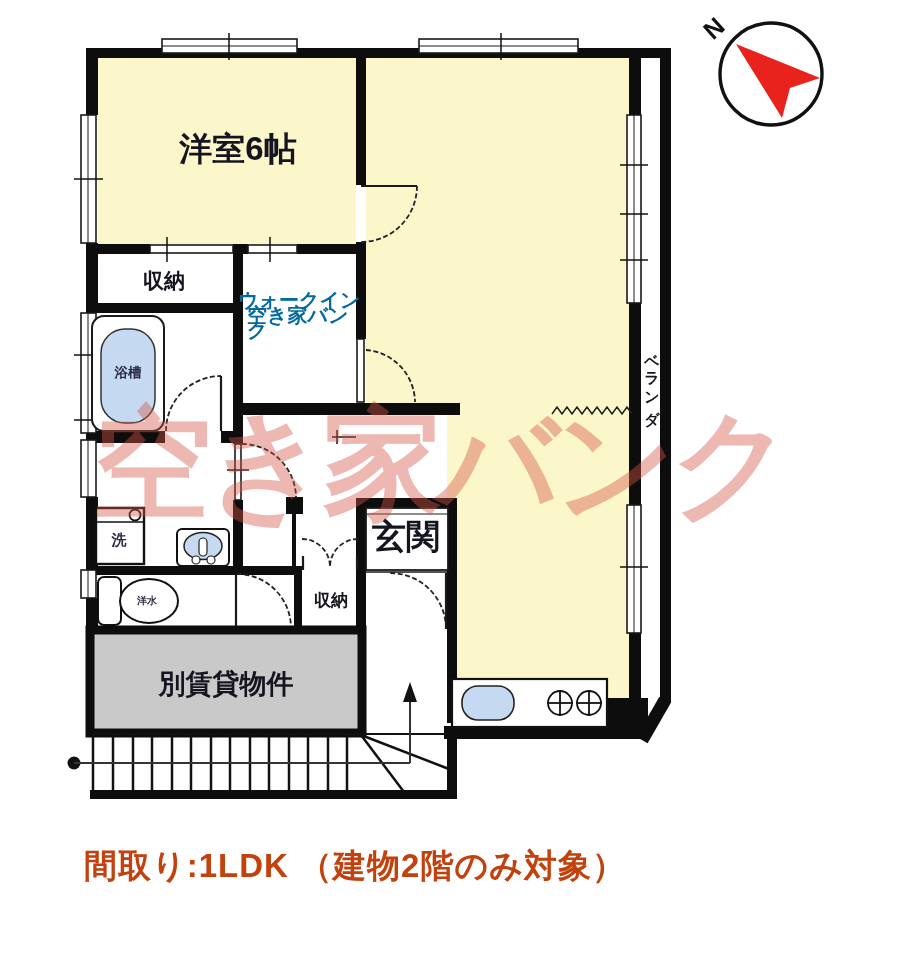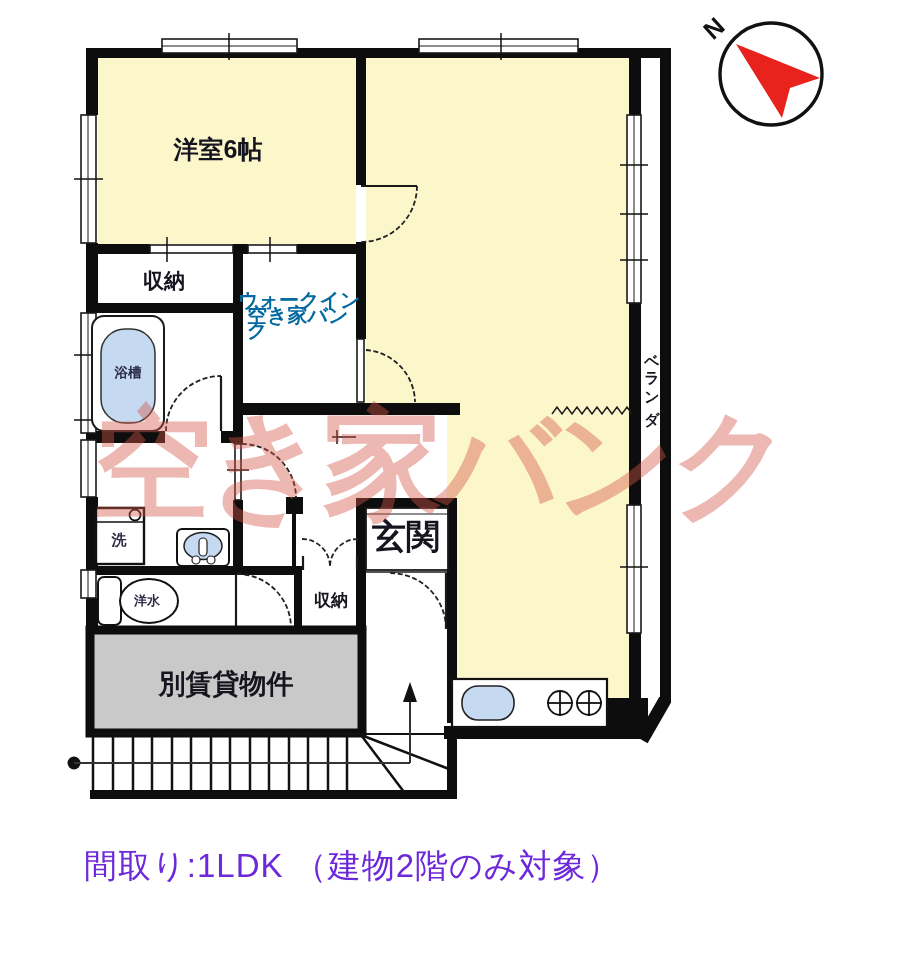--- a/index.html
+++ b/index.html
@@ -13,21 +13,21 @@
        font-weight:bold;font-size:20px;line-height:15px;}
   .wic .l2{margin-left:9px;}
   .veranda{position:absolute;z-index:2;left:642px;top:343px;writing-mode:vertical-rl;
        font-weight:bold;font-size:15px;color:#15151f;letter-spacing:2px;}
   .north{position:absolute;z-index:2;left:705px;top:14px;font-size:25px;font-weight:bold;
        color:#111;transform:rotate(-42deg);}
   .watermark{position:absolute;z-index:3;pointer-events:none;color:rgba(213,84,72,0.42);
        font-weight:bold;white-space:nowrap;line-height:1;}
   .wm1{left:14px;top:255px;font-size:123px;letter-spacing:0px;}
   .wm2{left:92px;top:403px;font-size:120px;letter-spacing:-6px;}
-  .caption{position:absolute;z-index:2;left:84px;top:840px;color:#6d28d9;font-weight:normal;
+  .caption{position:absolute;z-index:2;left:84px;top:840px;color:#c2410c;font-weight:bold;
        font-size:33px;line-height:52px;letter-spacing:1px;white-space:nowrap;}
 </style>
 </head>
 <body>
 
 <div class="stage">
 
 <svg width="900" height="967" viewBox="0 0 900 967">
 
   <polygon points="86,48 671,48 671,701 646,739 457,739 457,799 90,799 90,739 86,739" fill="#ffffff"></polygon>
@@ -210,29 +210,29 @@
     <line x1="410" y1="763" x2="410" y2="700" stroke="#333" stroke-width="2"></line>
     <polygon points="403,702 417,702 410,682" fill="#111"></polygon>
   </g>
 
   <g>
     <circle cx="771" cy="74" r="51" fill="none" stroke="#111" stroke-width="3.4"></circle>
     <polygon points="736,44 820,78 790,88 782,118" fill="#e8231d"></polygon>
   </g>
 </svg>
 
-<div class="lbl" style="left:218px;top:149px;font-size:25px;">洋室6帖</div>
+<div class="lbl" style="left:238px;top:149px;font-size:33px;">洋室6帖</div>
 <div class="lbl" style="left:164px;top:281px;font-size:21px;">収納</div>
 <div class="wic">
   <div class="l1">ウォークイン</div>
   <div class="l2">空き家バンク</div>
 </div>
 <div class="lbl small" style="left:128px;top:373px;font-size:13.5px;text-align:right;">浴槽</div>
 <div class="lbl small" style="left:119px;top:540px;font-size:15px;">洗</div>
-<div class="lbl small" style="left:147px;top:601px;font-size:13px;">洋水</div>
+<div class="lbl small" style="left:147px;top:601px;font-size:10px;">洋水</div>
 <div class="lbl" style="left:331px;top:600px;font-size:17px;">収納</div>
 <div class="lbl" style="left:406px;top:537px;font-size:34px;">玄関</div>
 <div class="lbl" style="left:226px;top:684px;font-size:27px;">別賃貸物件</div>
 <div class="veranda">ベランダ</div>
 <div class="north">N</div>
 
 <div class="watermark wm2">空き家バンク</div>
 
 <div class="caption">
   <div>間取り:1LDK （建物2階のみ対象）</div>

